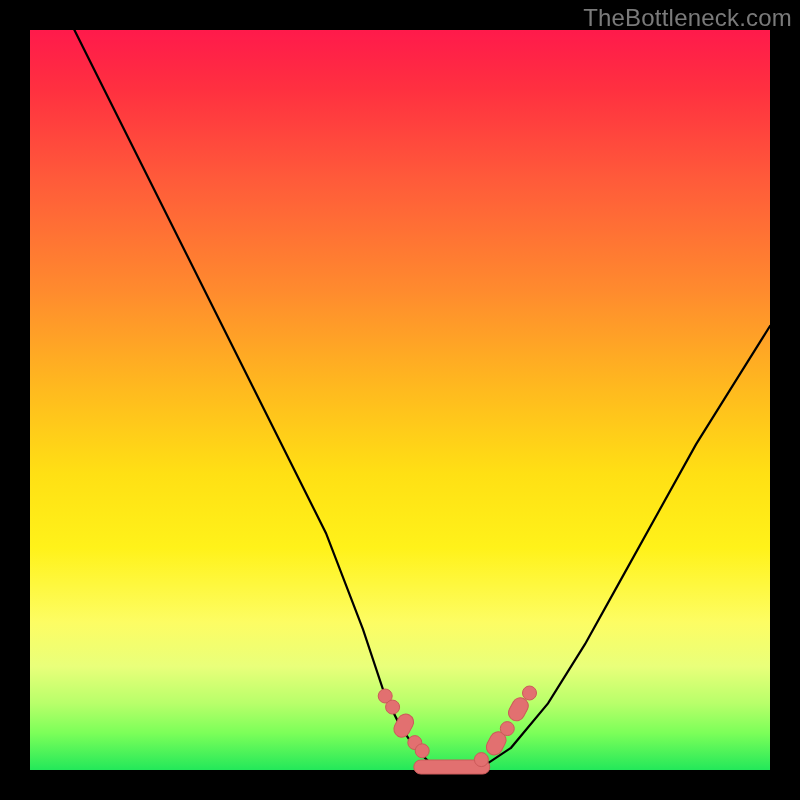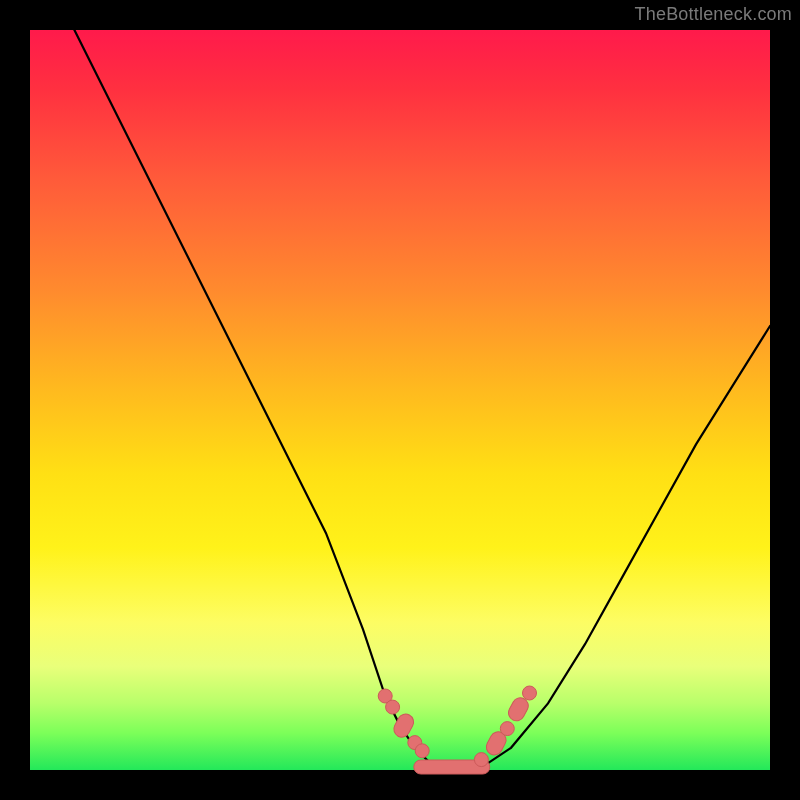--- a/index.html
+++ b/index.html
@@ -39,21 +39,21 @@
       #b8ff6a 91%,
       #7cff59 95%,
       #23e85a 100%
     );
   }
   .watermark {
     position: absolute;
     top: 4px;
     right: 8px;
     color: #7a7a7a;
-    font-size: 18px;
+    font-size: 24px;
     font-weight: 500;
     letter-spacing: 0.2px;
     user-select: none;
     margin-left: 31px;
   }
   svg.curve {
     position: absolute;
     left: 0;
     top: 0;
     width: 740px;

